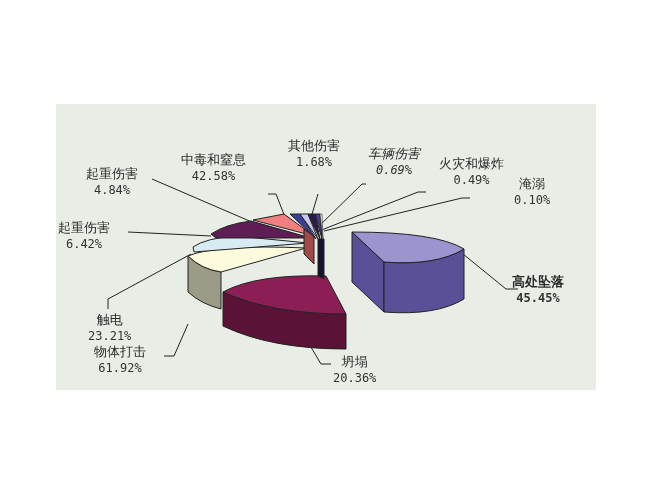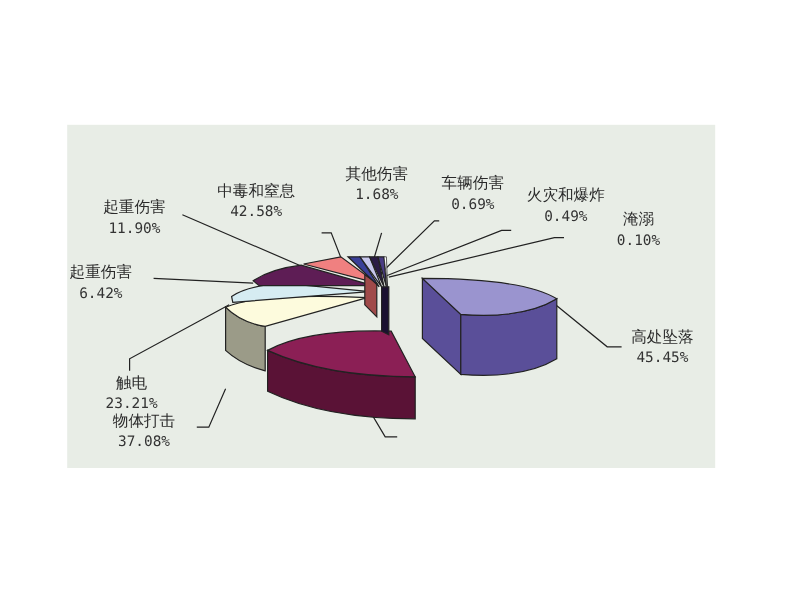--- a/index.html
+++ b/index.html
@@ -61,49 +61,53 @@
     <g>
       <path d="M234,110 L244,110 L260,135 Z" fill="#3a3f98" stroke="#222" stroke-width="1"></path>
       <path d="M244,110 L252,110 L262,135 Z" fill="#c7c6ec" stroke="#222" stroke-width="1"></path>
       <path d="M252,110 L259,110 L264,135 Z" fill="#2b1b46" stroke="#222" stroke-width="1"></path>
       <path d="M259,110 L264,110 L266,135 Z" fill="#4a3c84" stroke="#222" stroke-width="1"></path>
       <path d="M264,110 L266,110 L267,135 Z" fill="#ffffff" stroke="#222" stroke-width="0.6"></path>
       <path d="M262,135 L268,135 L268,175 L262,172 Z" fill="#1a1030" stroke="#222" stroke-width="1"></path>
     </g>
   </svg>
 
-  <div class="lbl" style="left:470px;top:170px;">
+  <div class="lbl" style="left:456px;top:170px;font-weight:bold;">
     <span>高处坠落</span>
     <span class="pct">45.45%</span>
   </div>
+  <div class="lbl" style="left:277px;top:250px;">
+    <span>坍塌</span>
+    <span class="pct">20.36%</span>
+  </div>
   <div class="lbl" style="left:38px;top:240px;">
     <span>物体打击</span>
-    <span class="pct">37.08%</span>
+    <span class="pct">61.92%</span>
   </div>
   <div class="lbl" style="left:32px;top:208px;">
     <span>触电</span>
     <span class="pct">23.21%</span>
   </div>
   <div class="lbl" style="left:2px;top:116px;">
     <span>起重伤害</span>
     <span class="pct">6.42%</span>
   </div>
   <div class="lbl" style="left:30px;top:62px;">
     <span>起重伤害</span>
-    <span class="pct">11.90%</span>
+    <span class="pct">4.84%</span>
   </div>
   <div class="lbl" style="left:125px;top:34px;margin-top:14px;">
     <span>中毒和窒息</span>
     <span class="pct">42.58%</span>
   </div>
   <div class="lbl" style="left:232px;top:34px;">
     <span>其他伤害</span>
     <span class="pct">1.68%</span>
   </div>
-  <div class="lbl" style="left:312px;top:42px;">
+  <div class="lbl" style="left:312px;top:42px;font-style:italic;">
     <span>车辆伤害</span>
     <span class="pct">0.69%</span>
   </div>
   <div class="lbl" style="left:383px;top:52px;">
     <span>火灾和爆炸</span>
     <span class="pct">0.49%</span>
   </div>
   <div class="lbl" style="left:458px;top:72px;text-align:center;">
     <span>淹溺</span>
     <span class="pct">0.10%</span>

